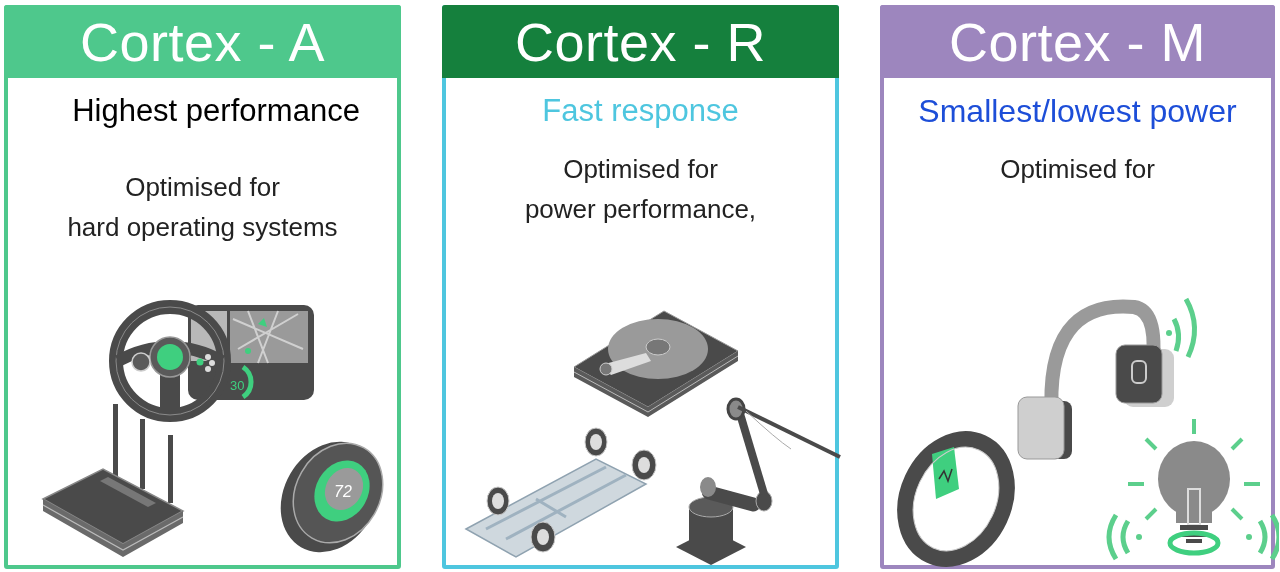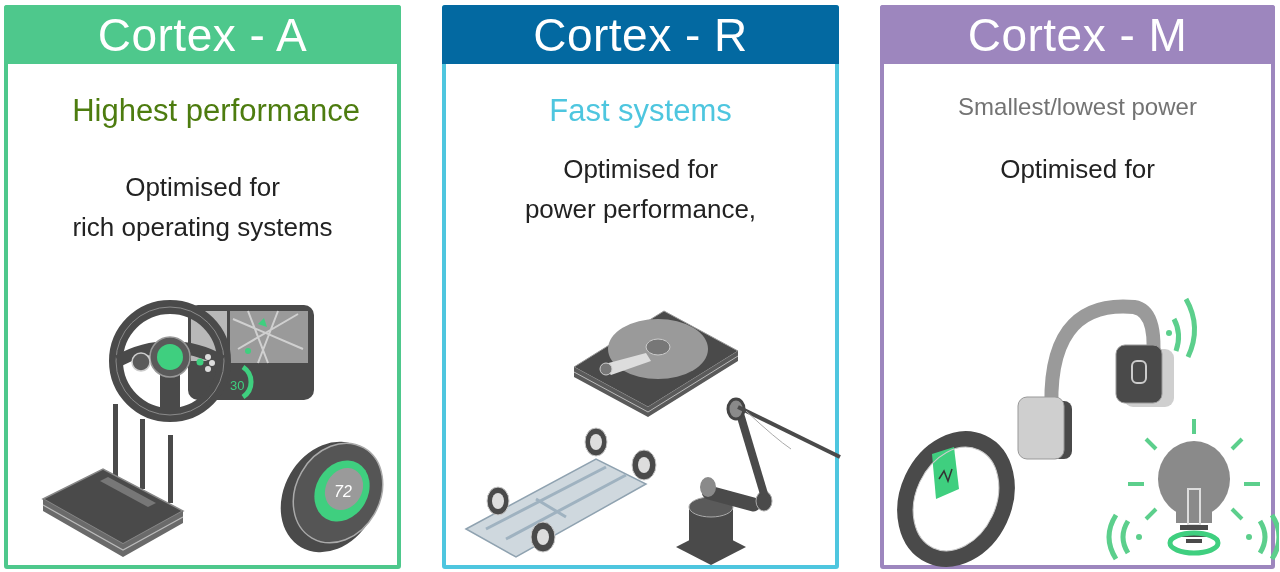--- a/index.html
+++ b/index.html
@@ -12,54 +12,54 @@
     height: 564px;
     border: 4px solid;
     border-radius: 3px;
     background: #ffffff;
   }
   .card-a { left: 4px;   width: 397px; border-color: #4ec88c; }
   .card-r { left: 442px; width: 397px; border-color: #4ec6df; }
   .card-m { left: 880px; width: 395px; border-color: #9d86be; }
 
   .card-header {
-    position: absolute; left: -4px; right: -4px; top: -4px; height: 59px;
+    position: absolute; left: -4px; right: -4px; top: -4px; height: 73px;
     display: flex; align-items: center; justify-content: center;
-    color: #ffffff; font-size: 46px; letter-spacing: 0.5px;
+    color: #ffffff; font-size: 54px; letter-spacing: 0.5px;
     border-radius: 3px 3px 0 0;
   }
   .card-a .card-header { background: #4ec88c; }
-  .card-r .card-header { background: #0369a1; }
+  .card-r .card-header { background: #15803d; }
   .card-m .card-header { background: #9d86be; }
 
   .subtitle {
     position: absolute; left: 0; right: 0; top: 84px;
     text-align: center; font-size: 31px;
   }
-  .card-a .subtitle { color: #4d7c0f; padding-left: 27px; }
+  .card-a .subtitle { color: #000000; padding-left: 27px; }
   .card-r .subtitle { color: #4ec6df; }
-  .card-m .subtitle { color: #737373; font-size: 24px; }
+  .card-m .subtitle { color: #1d4ed8; font-size: 32px; }
 
   .desc {
     position: absolute; left: 0; right: 0; top: 158px;
     text-align: center; font-size: 26px; line-height: 40px; color: #222222;
   }
   .card-r .desc, .card-m .desc { top: 140px; }
 
   .illus { position: absolute; left: 0; top: 280px; }
 </style>
 </head>
 <body>
 
 <div class="card card-a">
   <div class="card-header">Cortex - A</div>
   <div class="subtitle">Highest performance</div>
   <div class="desc">
     <div>Optimised for</div>
-    <div>rich operating systems</div>
+    <div>hard operating systems</div>
   </div>
   <svg class="illus" width="397" height="285" viewBox="0 0 397 285">
 
     <g>
       <rect x="180" y="16" width="126" height="95" rx="10" fill="#4a4a4a"></rect>
       <rect x="222" y="22" width="78" height="52" fill="#9a9a9a"></rect>
       <path d="M225 30 L295 60 M230 60 L290 25 M240 22 L260 74 M270 22 L250 74" stroke="#d0d0d0" stroke-width="2" fill="none"></path>
       <circle cx="240" cy="62" r="3" fill="#3fcf7f"></circle>
       <path d="M250 35 l6 -6 l3 9 z" fill="#3fcf7f"></path>
       <path d="M235 78 a18 18 0 0 1 0 30" stroke="#3fcf7f" stroke-width="5" fill="none"></path>
@@ -94,21 +94,21 @@
       <ellipse cx="330" cy="204" rx="42" ry="52" transform="rotate(30 330 204)" fill="#555" stroke="#aaa" stroke-width="1.5"></ellipse>
       <ellipse cx="334" cy="202" rx="26" ry="32" transform="rotate(30 334 202)" fill="#3fcf7f"></ellipse>
       <ellipse cx="336" cy="200" rx="18" ry="22" transform="rotate(30 336 200)" fill="#9a9a9a"></ellipse>
       <text x="326" y="208" font-size="16" fill="#ffffff" font-style="italic" font-family="Liberation Sans, sans-serif">72</text>
     </g>
   </svg>
 </div>
 
 <div class="card card-r">
   <div class="card-header">Cortex - R</div>
-  <div class="subtitle">Fast systems</div>
+  <div class="subtitle">Fast response</div>
   <div class="desc">
     <div>Optimised for</div>
     <div>power performance,</div>
   </div>
   <svg class="illus" width="397" height="285" viewBox="0 0 397 285">
 
     <g>
       <path d="M128 78 L218 22 L292 62 L202 118 Z" fill="#4a4a4a" stroke="#999" stroke-width="1"></path>
       <path d="M128 78 L128 88 L202 128 L292 72 L292 62 L202 118 Z" fill="#5a5a5a"></path>
       <path d="M128 83 L202 123 L292 67" stroke="#bbb" stroke-width="1" fill="none"></path>

